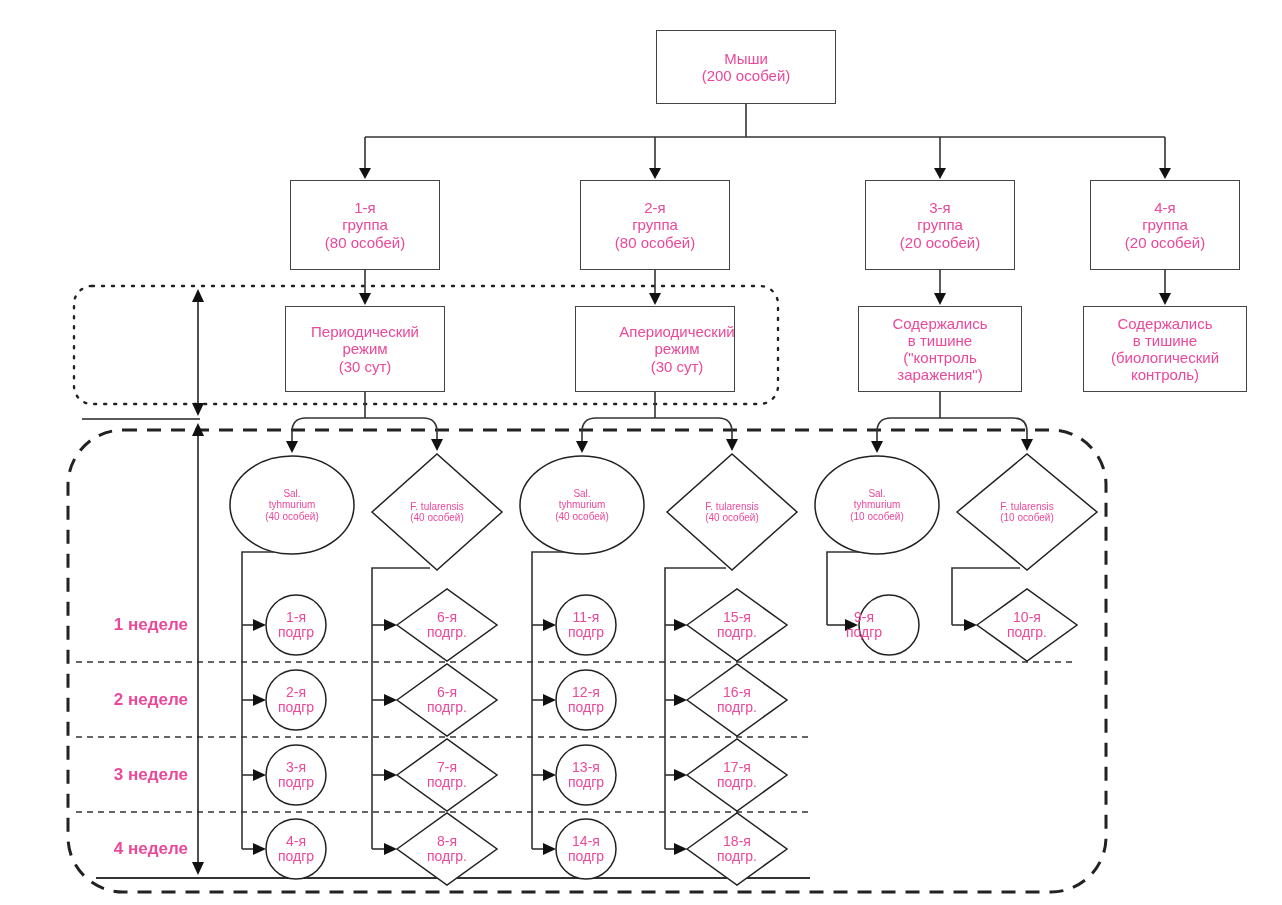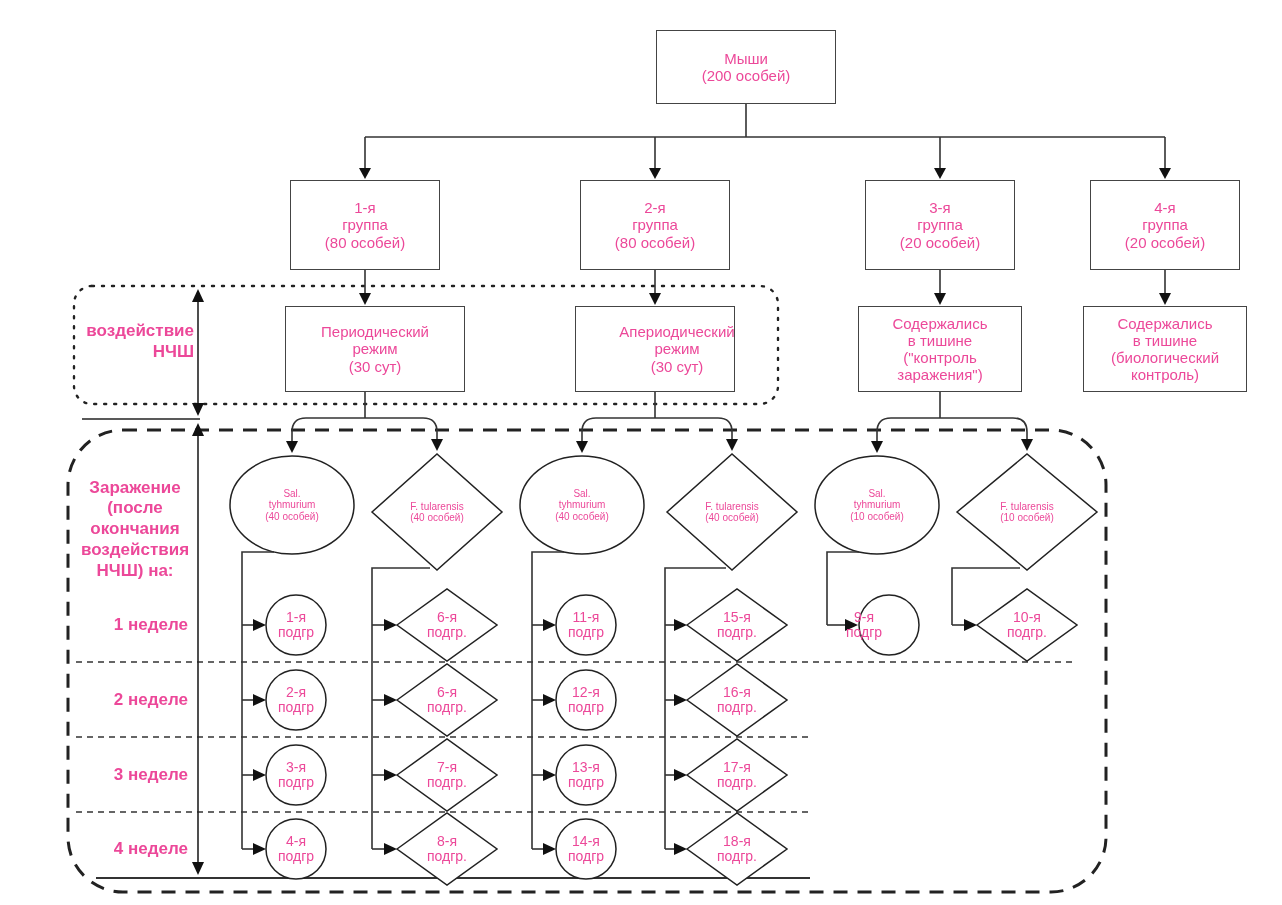--- a/index.html
+++ b/index.html
@@ -174,42 +174,35 @@
 <div class="node box" style="left:560px;top:180px;width:150px;height:90px;">2-я
 группа
 (80 особей)</div>
 <div class="node box" style="left:845px;top:180px;width:150px;height:90px;">3-я
 группа
 (20 особей)</div>
 <div class="node box" style="left:1070px;top:180px;width:150px;height:90px;">4-я
 группа
 (20 особей)</div>
 
-<div class="node box" style="left:265px;top:306px;width:180px;height:86px;">Периодический
+<div class="node box" style="left:265px;top:306px;width:160px;height:86px;">Периодический
 режим
 (30 сут)</div>
 <div class="node box" style="left:555px;top:306px;width:160px;height:86px;padding-left:44px;">Апериодический
 режим
 (30 сут)</div>
 <div class="node box" style="left:838px;top:306px;width:164px;height:86px;">Содержались
 в тишине
 ("контроль
 заражения")</div>
 <div class="node box" style="left:1063px;top:306px;width:164px;height:86px;">Содержались
 в тишине
 (биологический
 контроль)</div>
 
-<div class="node bold right" style="left:44px;top:314px;width:130px;height:56px;">воздействие
-НЧШ</div>
-<div class="node bold" style="left:50px;top:472px;width:130px;height:115px;">Заражение
-(после
-окончания
-воздействия
-НЧШ) на:</div>
 
 <div class="node bold right" style="left:56px;top:613px;width:112px;height:24px;">1 неделе</div>
 <div class="node bold right" style="left:56px;top:688px;width:112px;height:24px;">2 неделе</div>
 <div class="node bold right" style="left:56px;top:763px;width:112px;height:24px;">3 неделе</div>
 <div class="node bold right" style="left:56px;top:837px;width:112px;height:24px;">4 неделе</div>
 
 <div class="node lbl" style="left:212px;top:475px;width:120px;height:60px;">Sal.
 tyhmurium
 (40 особей)</div>
 <div class="node lbl" style="left:357px;top:487px;width:120px;height:50px;">F. tularensis

